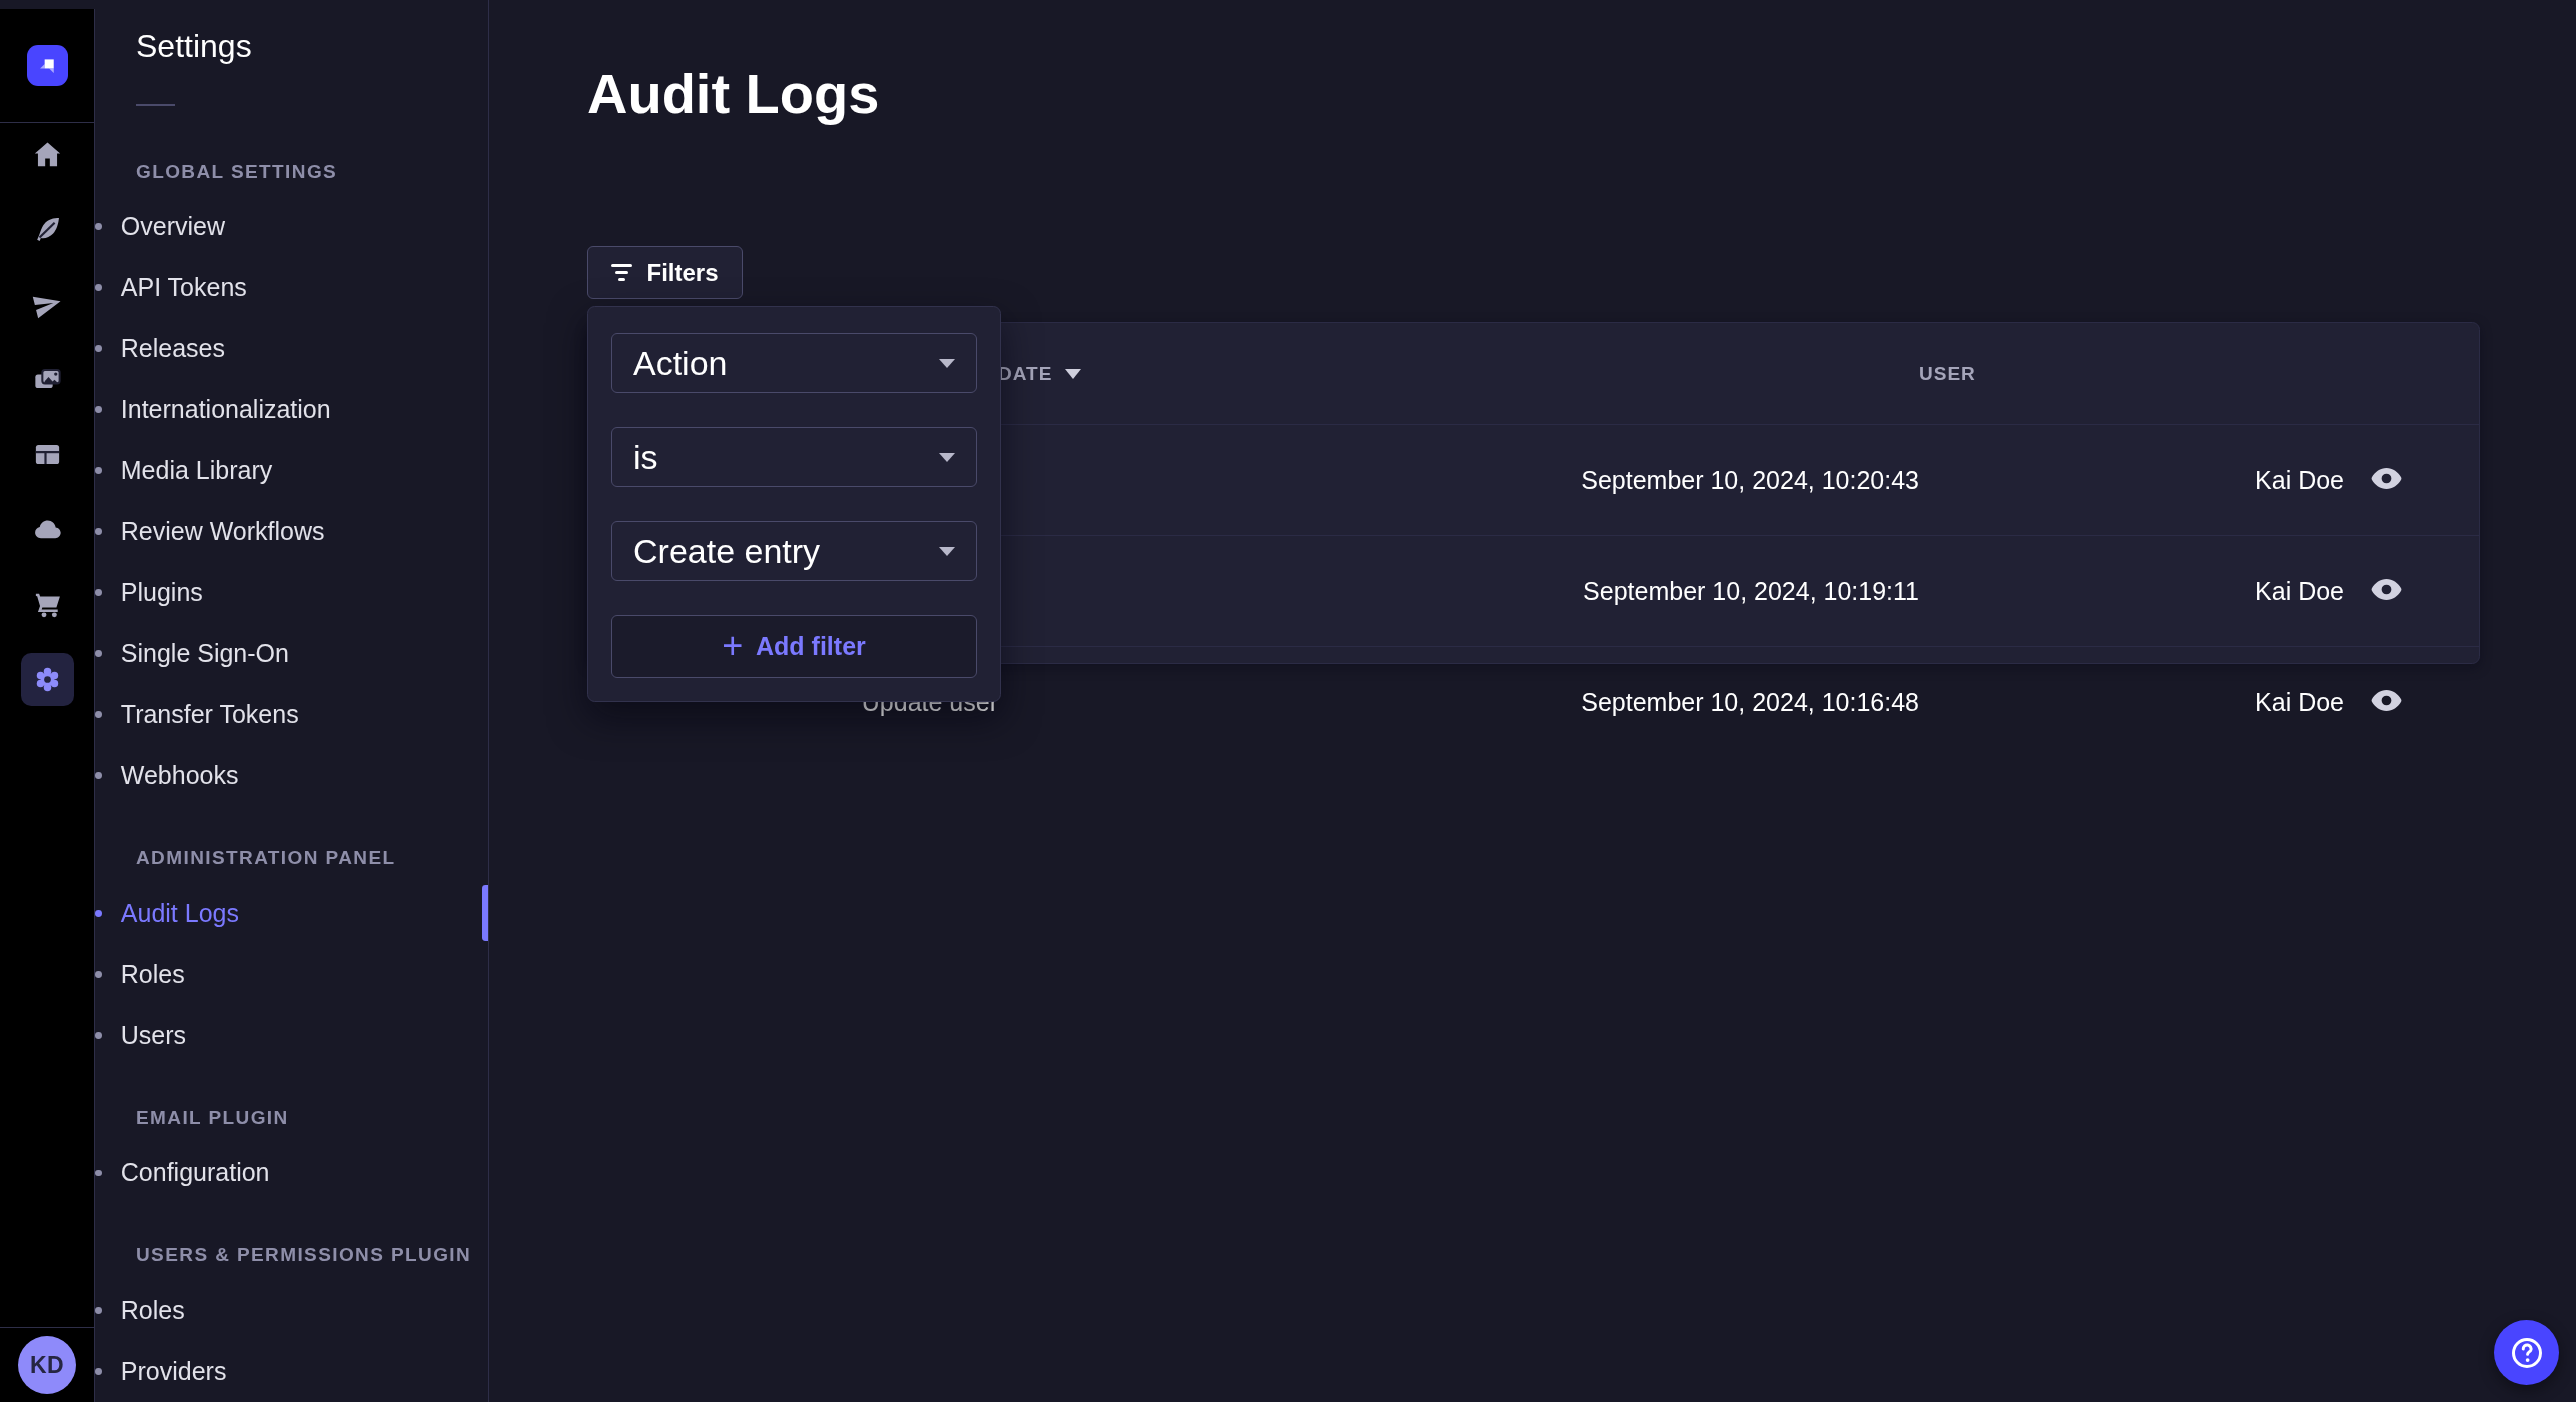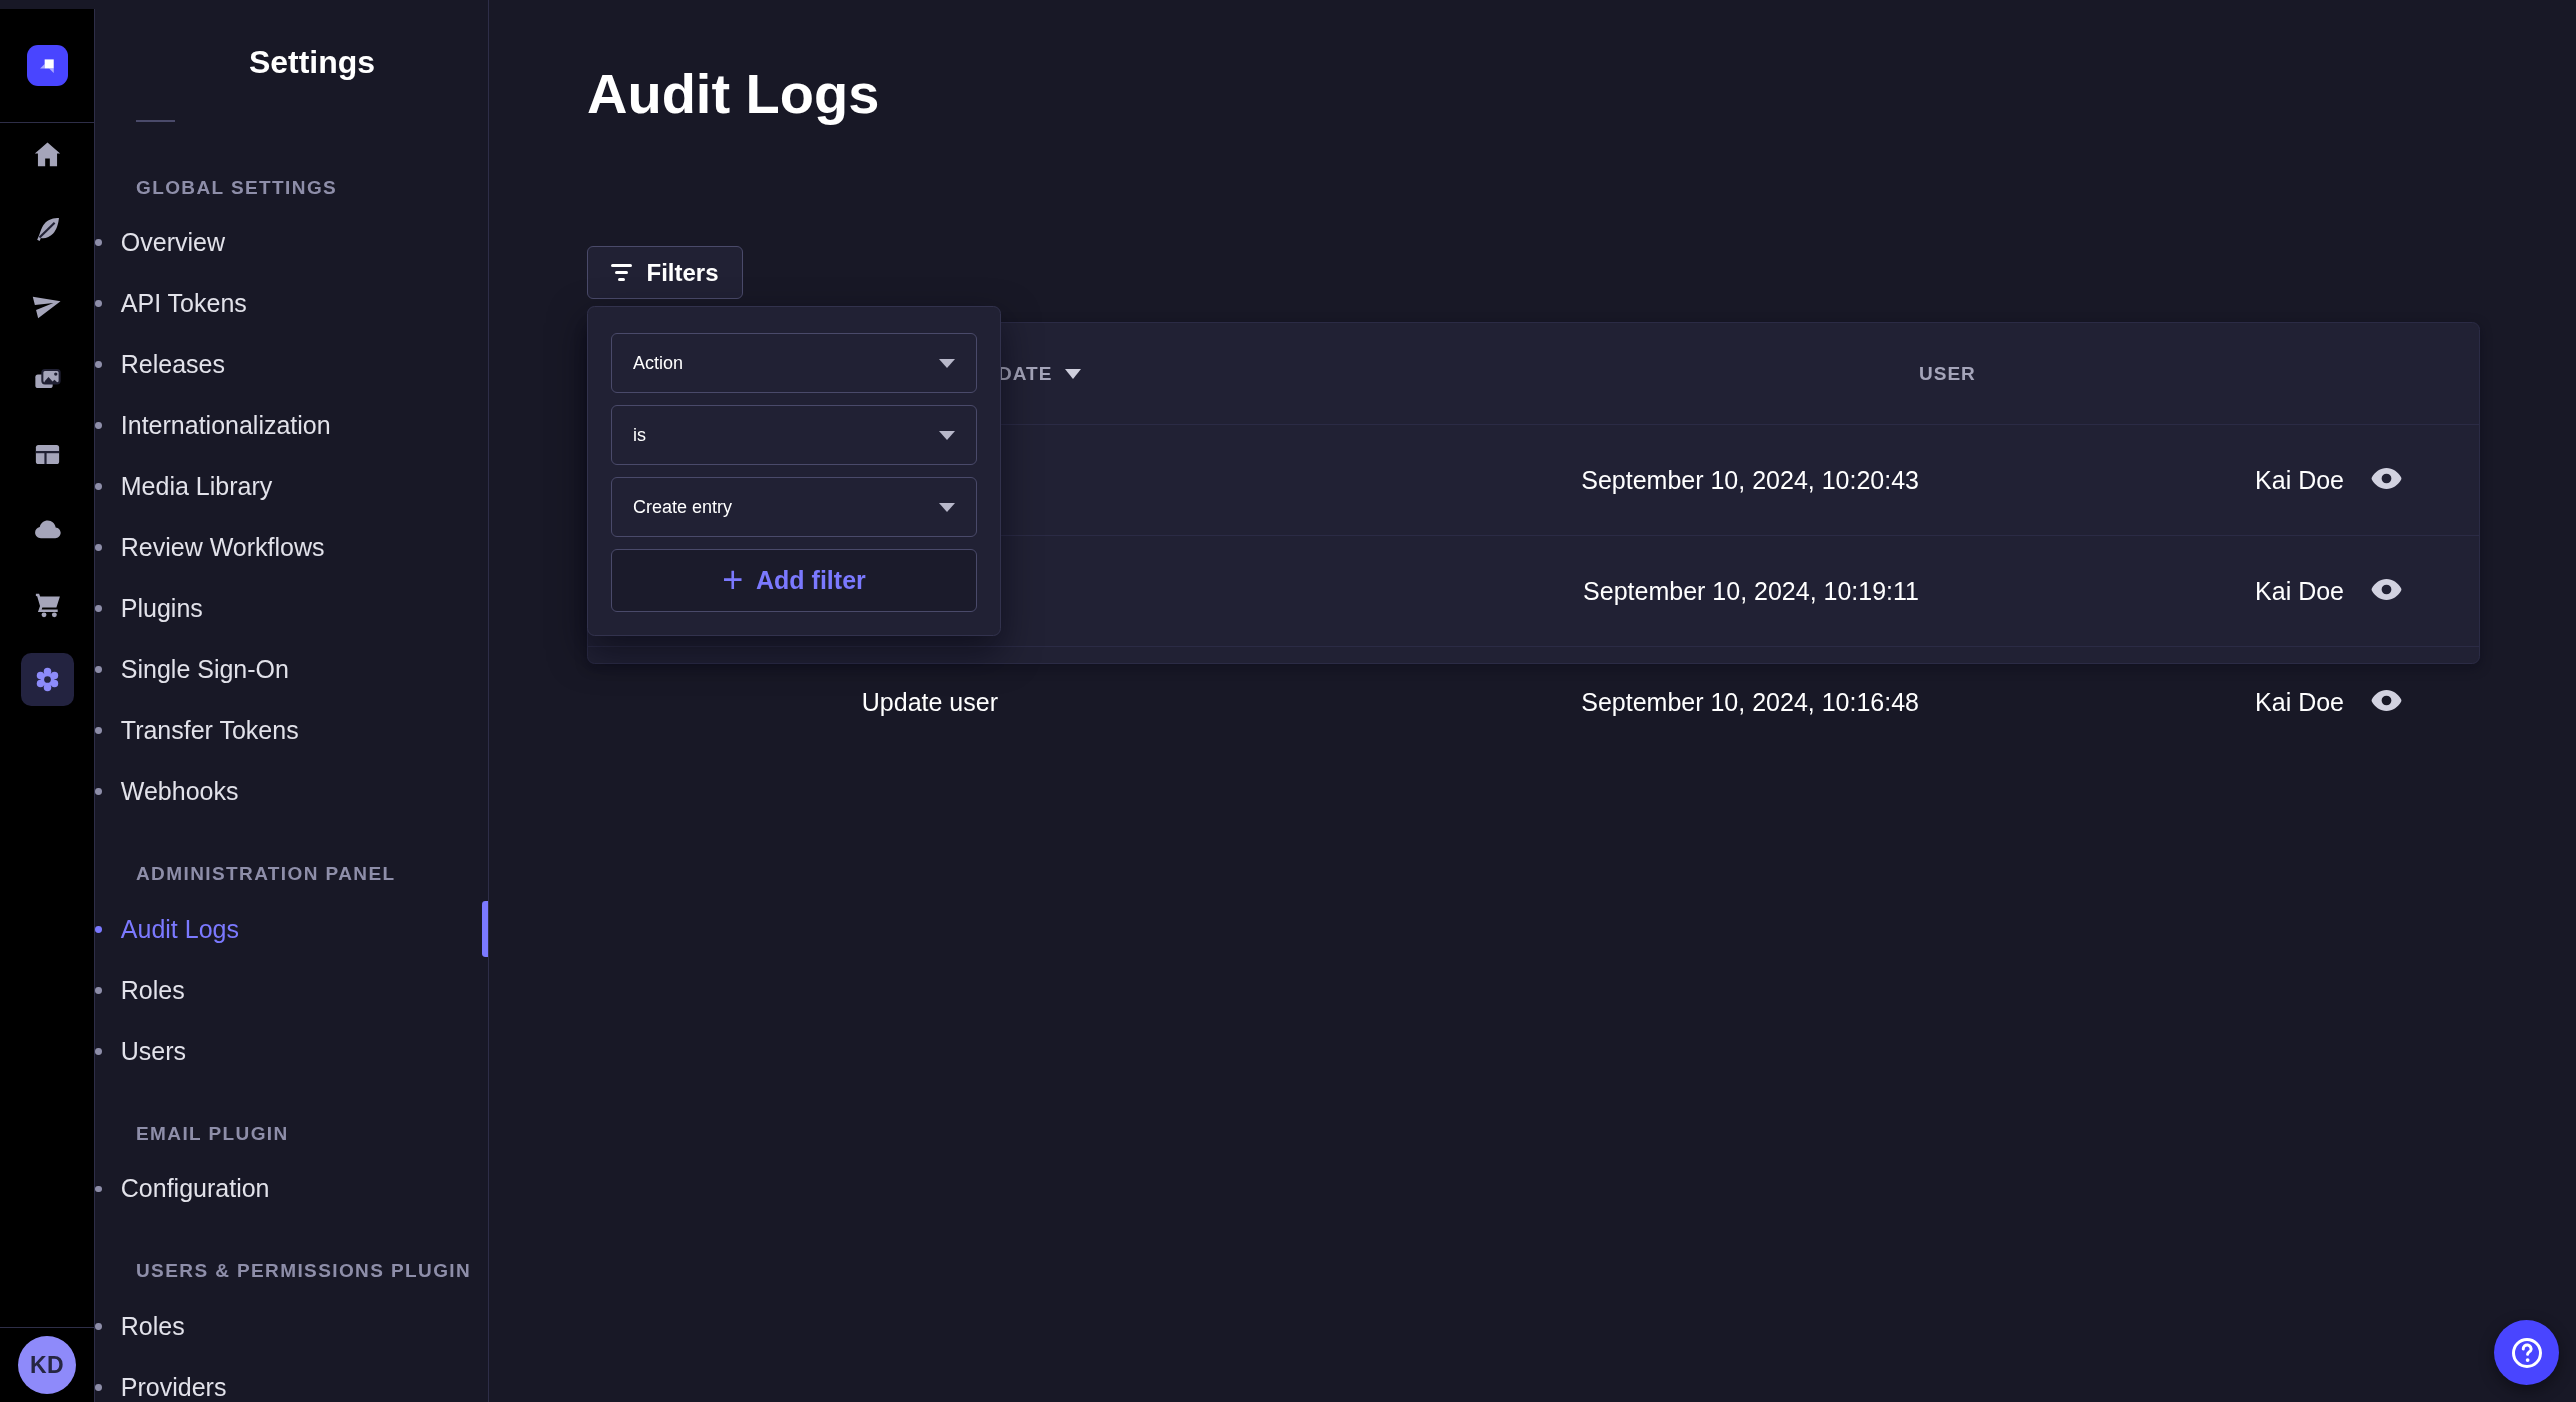--- a/index.html
+++ b/index.html
@@ -45,21 +45,21 @@
     display: flex; align-items: center; justify-content: center; cursor: pointer;
     letter-spacing: 0.4px;
   }
 
   
   .sidebar {
     position: absolute; left: 95px; top: 0; bottom: 0; width: 394px;
     background: #181826; border-right: 0.9px solid #2e2e48; overflow: hidden;
   }
   .sidebar h1 {
-    margin: 44px 0 0 41px; font-size: 32px; font-weight: 700; color: #ffffff; text-align: center;
+    margin: 28px 0 0 41px; font-size: 32px; font-weight: 400; color: #ffffff;
   }
   .sidebar .title-divider {
     width: 39px; height: 1.7px; background: #4a4a6a; margin: 39px 0 0 41px;
   }
   .section-label {
     display: block; margin: 55px 0 0 41px;
     font-size: 19px; font-weight: 700; letter-spacing: 1.4px; color: #8e8ea9;
   }
   .section-label.tight { margin-top: 41px; }
   .sidebar ul { list-style: none; margin-top: 13.6px; }
@@ -128,21 +128,21 @@
   
   .popover {
     position: absolute; left: 97px; top: 306px; width: 414px;
     background: #212134; border: 0.9px solid #32324d; border-radius: 7.7px;
     padding: 26.4px 23px 23px; z-index: 10;
     box-shadow: 0 15.3px 37px rgba(3,3,15,.55);
   }
   .select {
     height: 60px; border: 0.9px solid #4a4a6a; border-radius: 6px; background: #212134;
     display: flex; align-items: center; justify-content: space-between;
-    padding: 10px 21px; font-size: 18px; color: #ffffff; margin-bottom: 12px; cursor: pointer;
+    padding: 10px 21px; font-size: 34px; color: #ffffff; margin-bottom: 34px; cursor: pointer;
   }
   .chevron {
     width: 0; height: 0; border-left: 8.5px solid transparent;
     border-right: 8.5px solid transparent; border-top: 9.4px solid #b8b8ca;
   }
   .add-filter {
     height: 63px; border: 0.9px solid #4a4a6a; border-radius: 6px; background: #1b1b2b;
     display: flex; align-items: center; justify-content: center; gap: 12.8px;
     color: #7b79ff; font-size: 25px; font-weight: 700; cursor: pointer; width: 100%;
   }

